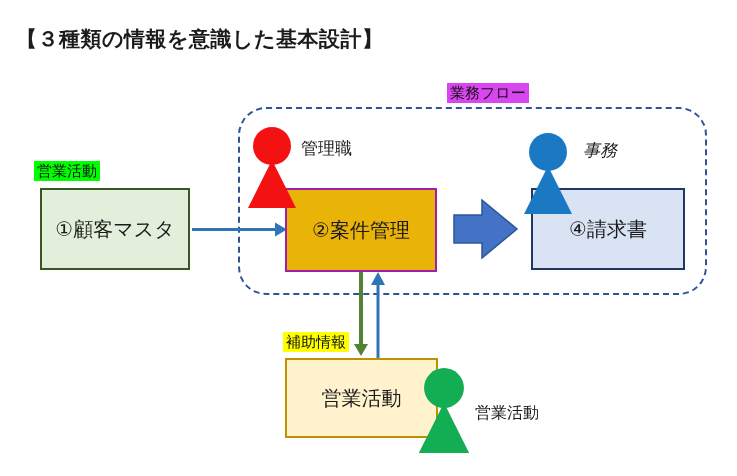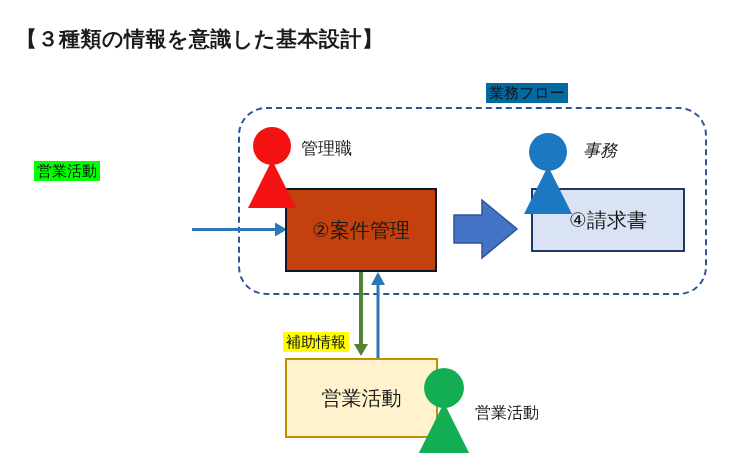--- a/index.html
+++ b/index.html
@@ -9,34 +9,34 @@
   }
   .abs{position:absolute;}
   .title{
     left:16px;top:25px;font-size:21px;font-weight:bold;color:#1b1b1b;
     letter-spacing:0.5px;white-space:nowrap;
   }
   .tag{
     font-size:15px;line-height:20px;padding:0 3px;color:#111;white-space:nowrap;
   }
   .tag-fixed{left:34px;top:161px;background:#00FF00;}
-  .tag-flow{left:447px;top:83px;background:#0369a1;z-index:6;margin-left:39px;}
+  .tag-flow{left:447px;top:83px;background:#d946ef;z-index:6;}
   .tag-aux{left:283px;top:332px;background:#FFFF00;z-index:6;text-align:center;}
   .dashedrect{
     left:238px;top:107px;width:465px;height:184px;
     border:2px dashed #2F5496;border-radius:28px;z-index:1;
   }
   .box{
     display:flex;align-items:center;justify-content:center;
     font-size:20px;white-space:nowrap;z-index:3;box-sizing:border-box;
   }
   .box1{left:40px;top:188px;width:150px;height:82px;background:#E2EFDA;border:2px solid #385723;}
-  .box2{left:285px;top:188px;width:152px;height:84px;background:#c2410c;border:2px solid #0f172a;}
+  .box2{left:285px;top:188px;width:152px;height:84px;background:#eab308;border:2px solid #a21caf;}
   .box3{left:285px;top:358px;width:153px;height:80px;background:#FFF2CC;border:2px solid #BF9000;}
-  .box4{left:531px;top:188px;width:154px;height:64px;background:#DAE3F3;border:2px solid #1F3864;}
+  .box4{left:531px;top:188px;width:154px;height:82px;background:#DAE3F3;border:2px solid #1F3864;}
   .person{z-index:5;}
   .person-red{left:245px;top:126px;}
   .person-blue{left:521px;top:132px;}
   .person-green{left:415px;top:367px;}
   .actor-label{font-size:17px;white-space:nowrap;z-index:6;}
   .lbl-manager{left:301px;top:137px;}
   .lbl-clerk{left:583px;top:139px;font-style:italic;}
   .lbl-sales{left:475px;top:401px;font-size:16px;line-height:23px;}
   .connector{z-index:2;}
   .fatarrow{z-index:4;}
@@ -46,20 +46,23 @@
 
 <div id="stage">
 
   <div class="abs title">【３種類の情報を意識した基本設計】</div>
 
   <div class="abs tag tag-fixed">営業活動</div>
 
   <div class="abs dashedrect"></div>
   <div class="abs tag tag-flow">業務フロー</div>
 
+  <div class="abs box box1">
+    <span>①顧客マスタ</span>
+  </div>
   <div class="abs box box2">
     <span>②案件管理</span>
   </div>
   <div class="abs box box4">
     <span>④請求書</span>
   </div>
   <div class="abs box box3">
     <span>営業活動</span>
   </div>
 

